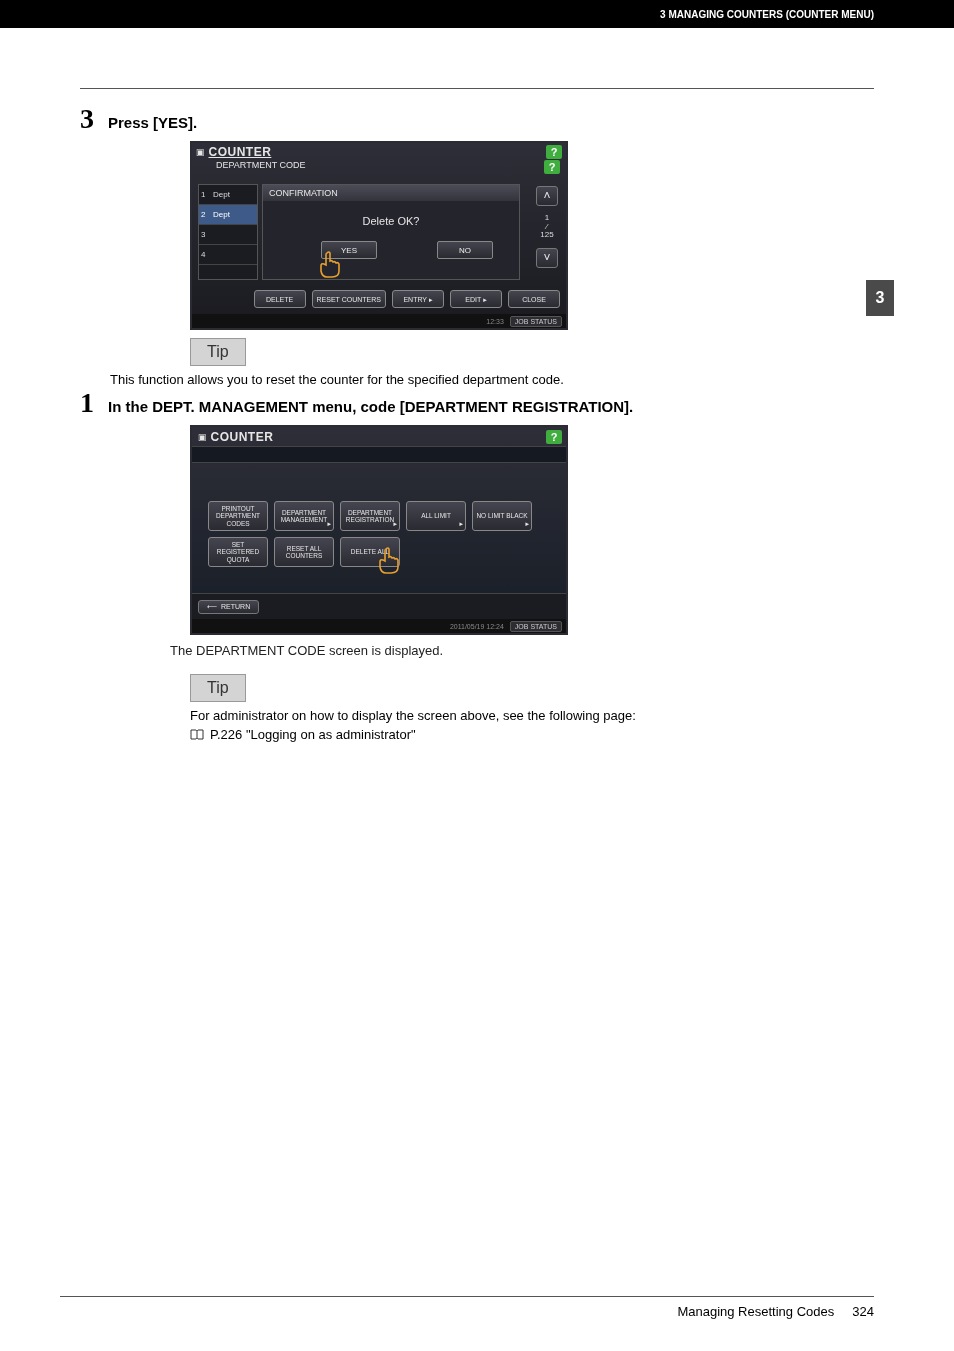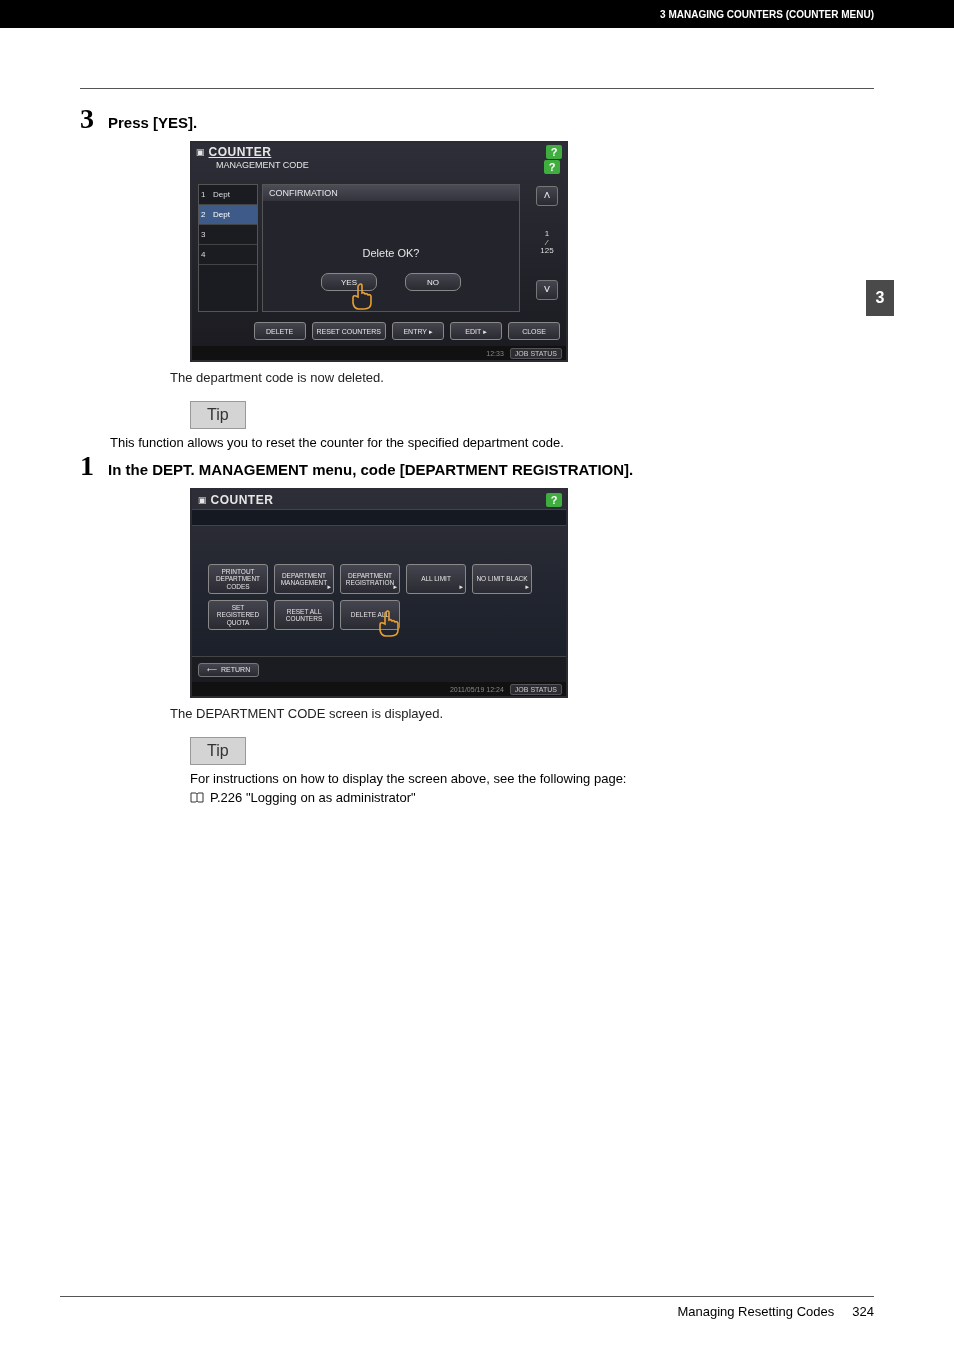--- a/index.html
+++ b/index.html
@@ -117,45 +117,44 @@
   }
   .dept-list .row.sel { background: #3d5a88; color: #fff; }
   .dept-list .idx { width: 8px; }
   .conf-panel {
     flex: 1;
     border: 1px solid #555;
     margin-top: 10px;
     background: #24242c;
     display: flex;
     flex-direction: column;
-    gap: 32px;
   }
   .conf-title-bar {
     background: linear-gradient(#4c4c58, #34343c);
     padding: 3px 6px;
     font-size: 9px;
   }
   .conf-center {
     flex: 1;
     display: flex;
     flex-direction: column;
     align-items: center;
     justify-content: center;
     gap: 14px;
     padding: 14px 0 20px 0;
   }
   .conf-q { font-size: 11px; }
   .yn-row { display: flex; gap: 28px; position: relative; }
   .tbtn {
     width: 56px; height: 18px;
     border: 1px solid #888;
-    border-radius: 7px;
+    border-radius: 2px;
     background: linear-gradient(#45454f,#2a2a32);
     display: flex; align-items: center; justify-content: center;
-    font-size: 8px; color: #eee;
+    font-size: 8px; color: #eee; margin-left: 32px;
   }
   .finger {
     position: absolute;
     left: 28px; top: 10px;
     width: 26px; height: 28px;
   }
   .side-pager {
     width: 26px;
     display: flex;
     flex-direction: column;
@@ -356,21 +355,21 @@
   </div>
 
   <div class="screenshot-wrap">
     <div class="shot1">
       <div class="shot1-header">
         <span style="font-size:9px;margin-right:4px;">▣</span>
         <span class="shot1-title">COUNTER</span>
         <span class="qmark">?</span>
       </div>
       <div class="shot1-sub">
-        <span>MANAGEMENT CODE</span>
+        <span>DEPARTMENT CODE</span>
         <span class="qmark" style="float:right;">?</span>
       </div>
 
       <div class="shot1-body-row">
         <div class="dept-list">
           <div class="row">
               <span class="idx">1</span>
               <span>Dept</span>
             </div>
           <div class="row sel">
@@ -422,21 +421,20 @@
         <div class="bb small-arrow">EDIT</div>
         <div class="bb close">CLOSE</div>
       </div>
       <div class="statusbar">
         <span>12:33</span>
         <span class="status-chip">JOB STATUS</span>
       </div>
     </div>
   </div>
 
-  <div class="body-text">The department code is now deleted.</div>
 
   <div class="tip-box">
     <span class="tip-chip">Tip</span>
   </div>
 
   <div class="sub-body">This function allows you to reset the counter for the specified department code.</div>
 
   <div class="step-row">
     <span class="step-num">1</span>
     <span class="step-text">In the DEPT. MANAGEMENT menu, code [DEPARTMENT REGISTRATION].</span>
@@ -480,21 +478,21 @@
         <span class="status-chip">JOB STATUS</span>
       </div>
     </div>
   </div>
 
   <div class="body-text">The DEPARTMENT CODE screen is displayed.</div>
 
   <div class="tip-box">
     <span class="tip-chip">Tip</span>
   </div>
-  <div class="tip-text" style="margin-bottom:4px;">For instructions on how to display the screen above, see the following page:</div>
+  <div class="tip-text" style="margin-bottom:4px;">For administrator on how to display the screen above, see the following page:</div>
   <div class="link-line">
     <svg class="book-icon" viewBox="0 0 14 11">
       <path d="M1 1 L6 1 Q7 2 7 2 Q7 2 8 1 L13 1 L13 10 L8 10 Q7 9 7 9 Q7 9 6 10 L1 10 Z M7 2 L7 9" fill="none" stroke="#333" stroke-width="1"></path>
     </svg>
     <span>P.226 "Logging on as administrator"</span>
   </div>
 
 </div>
 
 <div class="footer-line"></div>

